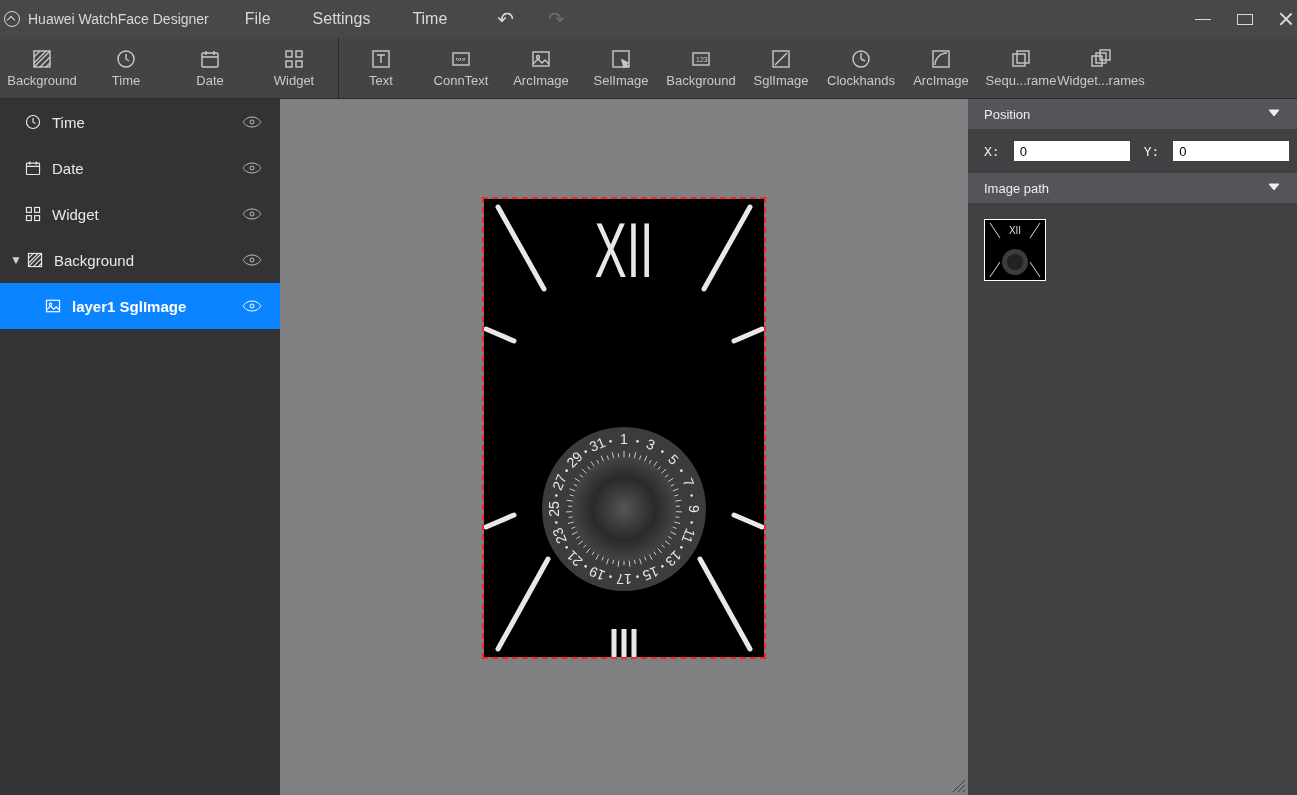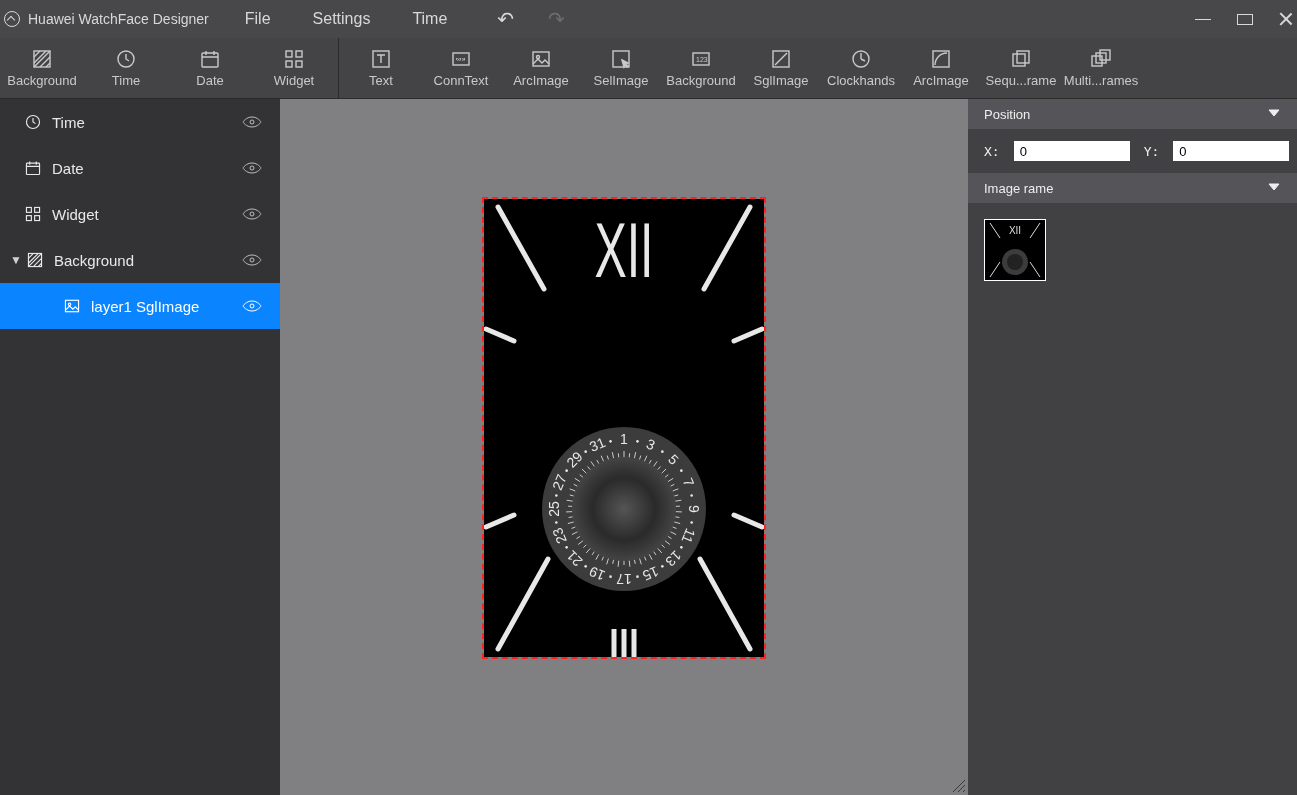--- a/index.html
+++ b/index.html
@@ -30,21 +30,21 @@
   .ribbon-sep { width:1px; background:#2a2a2a; margin: 0 2px;}
   .ribbon-ico { width:22px;height:22px;display:flex;align-items:center;justify-content:center;color:#c9c9cc;}
   .ribbon-ico svg { width:22px;height:22px;stroke:#c9c9cc;fill:none;stroke-width:1.4; }
 
   
   .body { display:flex; height: calc(100% - 99px); }
 
   
   .sidebar { width: 280px; background:#333335; overflow:hidden; }
   .sb-item { height:46px; display:flex; align-items:center; padding: 0 18px 0 24px; font-size:15px; color:#e8e8e8; cursor:pointer;}
-  .sb-item.child { padding-left: 63px; }
+  .sb-item.child { padding-left: 44px; font-weight: bold; }
   .sb-item.selected { background:#0a84ff; color:#fff;}
   .sb-item .arrow { width:14px; margin-left:-14px; margin-right:2px; font-size:12px; color:#cfcfcf;}
   .sb-item .ico { width:18px;height:18px;margin-right:10px;display:flex;align-items:center;justify-content:center;}
   .sb-item .ico svg { stroke:#e8e8e8; fill:none; stroke-width:1.4; width:18px;height:18px;}
   .sb-item.selected .ico svg { stroke:#fff;}
   .sb-item .eye { margin-left:auto; width:20px;height:14px;}
   .sb-item .eye svg{stroke:#bdbdbd;fill:none;width:100%;height:100%;}
   .sb-item.selected .eye svg{stroke:#fff;}
 
   
@@ -272,21 +272,21 @@
         </svg>
       </span>
     <span>Sequ...rame</span>
   </div>
   <div class="ribbon-item narrow">
     <span class="ribbon-ico">
         <svg viewBox="0 0 22 22">
           <use href="#i-multi"></use>
         </svg>
       </span>
-    <span>Multi...rames</span>
+    <span>Widget...rames</span>
   </div>
 </div>
 
 <div class="body">
 
   <div class="sidebar">
     <div class="sb-item">
       <span class="ico">
           <svg viewBox="0 0 22 22">
             <use href="#i-clock"></use>
@@ -497,21 +497,21 @@
             <use href="#i-chev"></use>
           </svg></span>
     </div>
     <div class="panel-body pos-row">
       <span>X:</span>
       <input value="0" style="">
       <span>Y:</span>
       <input value="0" style="">
     </div>
     <div class="panel-hdr">
-      <span>Image rame</span>
+      <span>Image path</span>
       <span class="chev"><svg viewBox="0 0 14 14">
             <use href="#i-chev"></use>
           </svg></span>
     </div>
     <div class="thumb">
       <svg viewBox="0 0 60 60">
         <rect width="60" height="60" fill="#000"></rect>
         <g stroke="#ddd" stroke-width="1">
           <line x1="5" y1="3" x2="15" y2="18"></line>
             <line x1="55" y1="3" x2="45" y2="18"></line>

